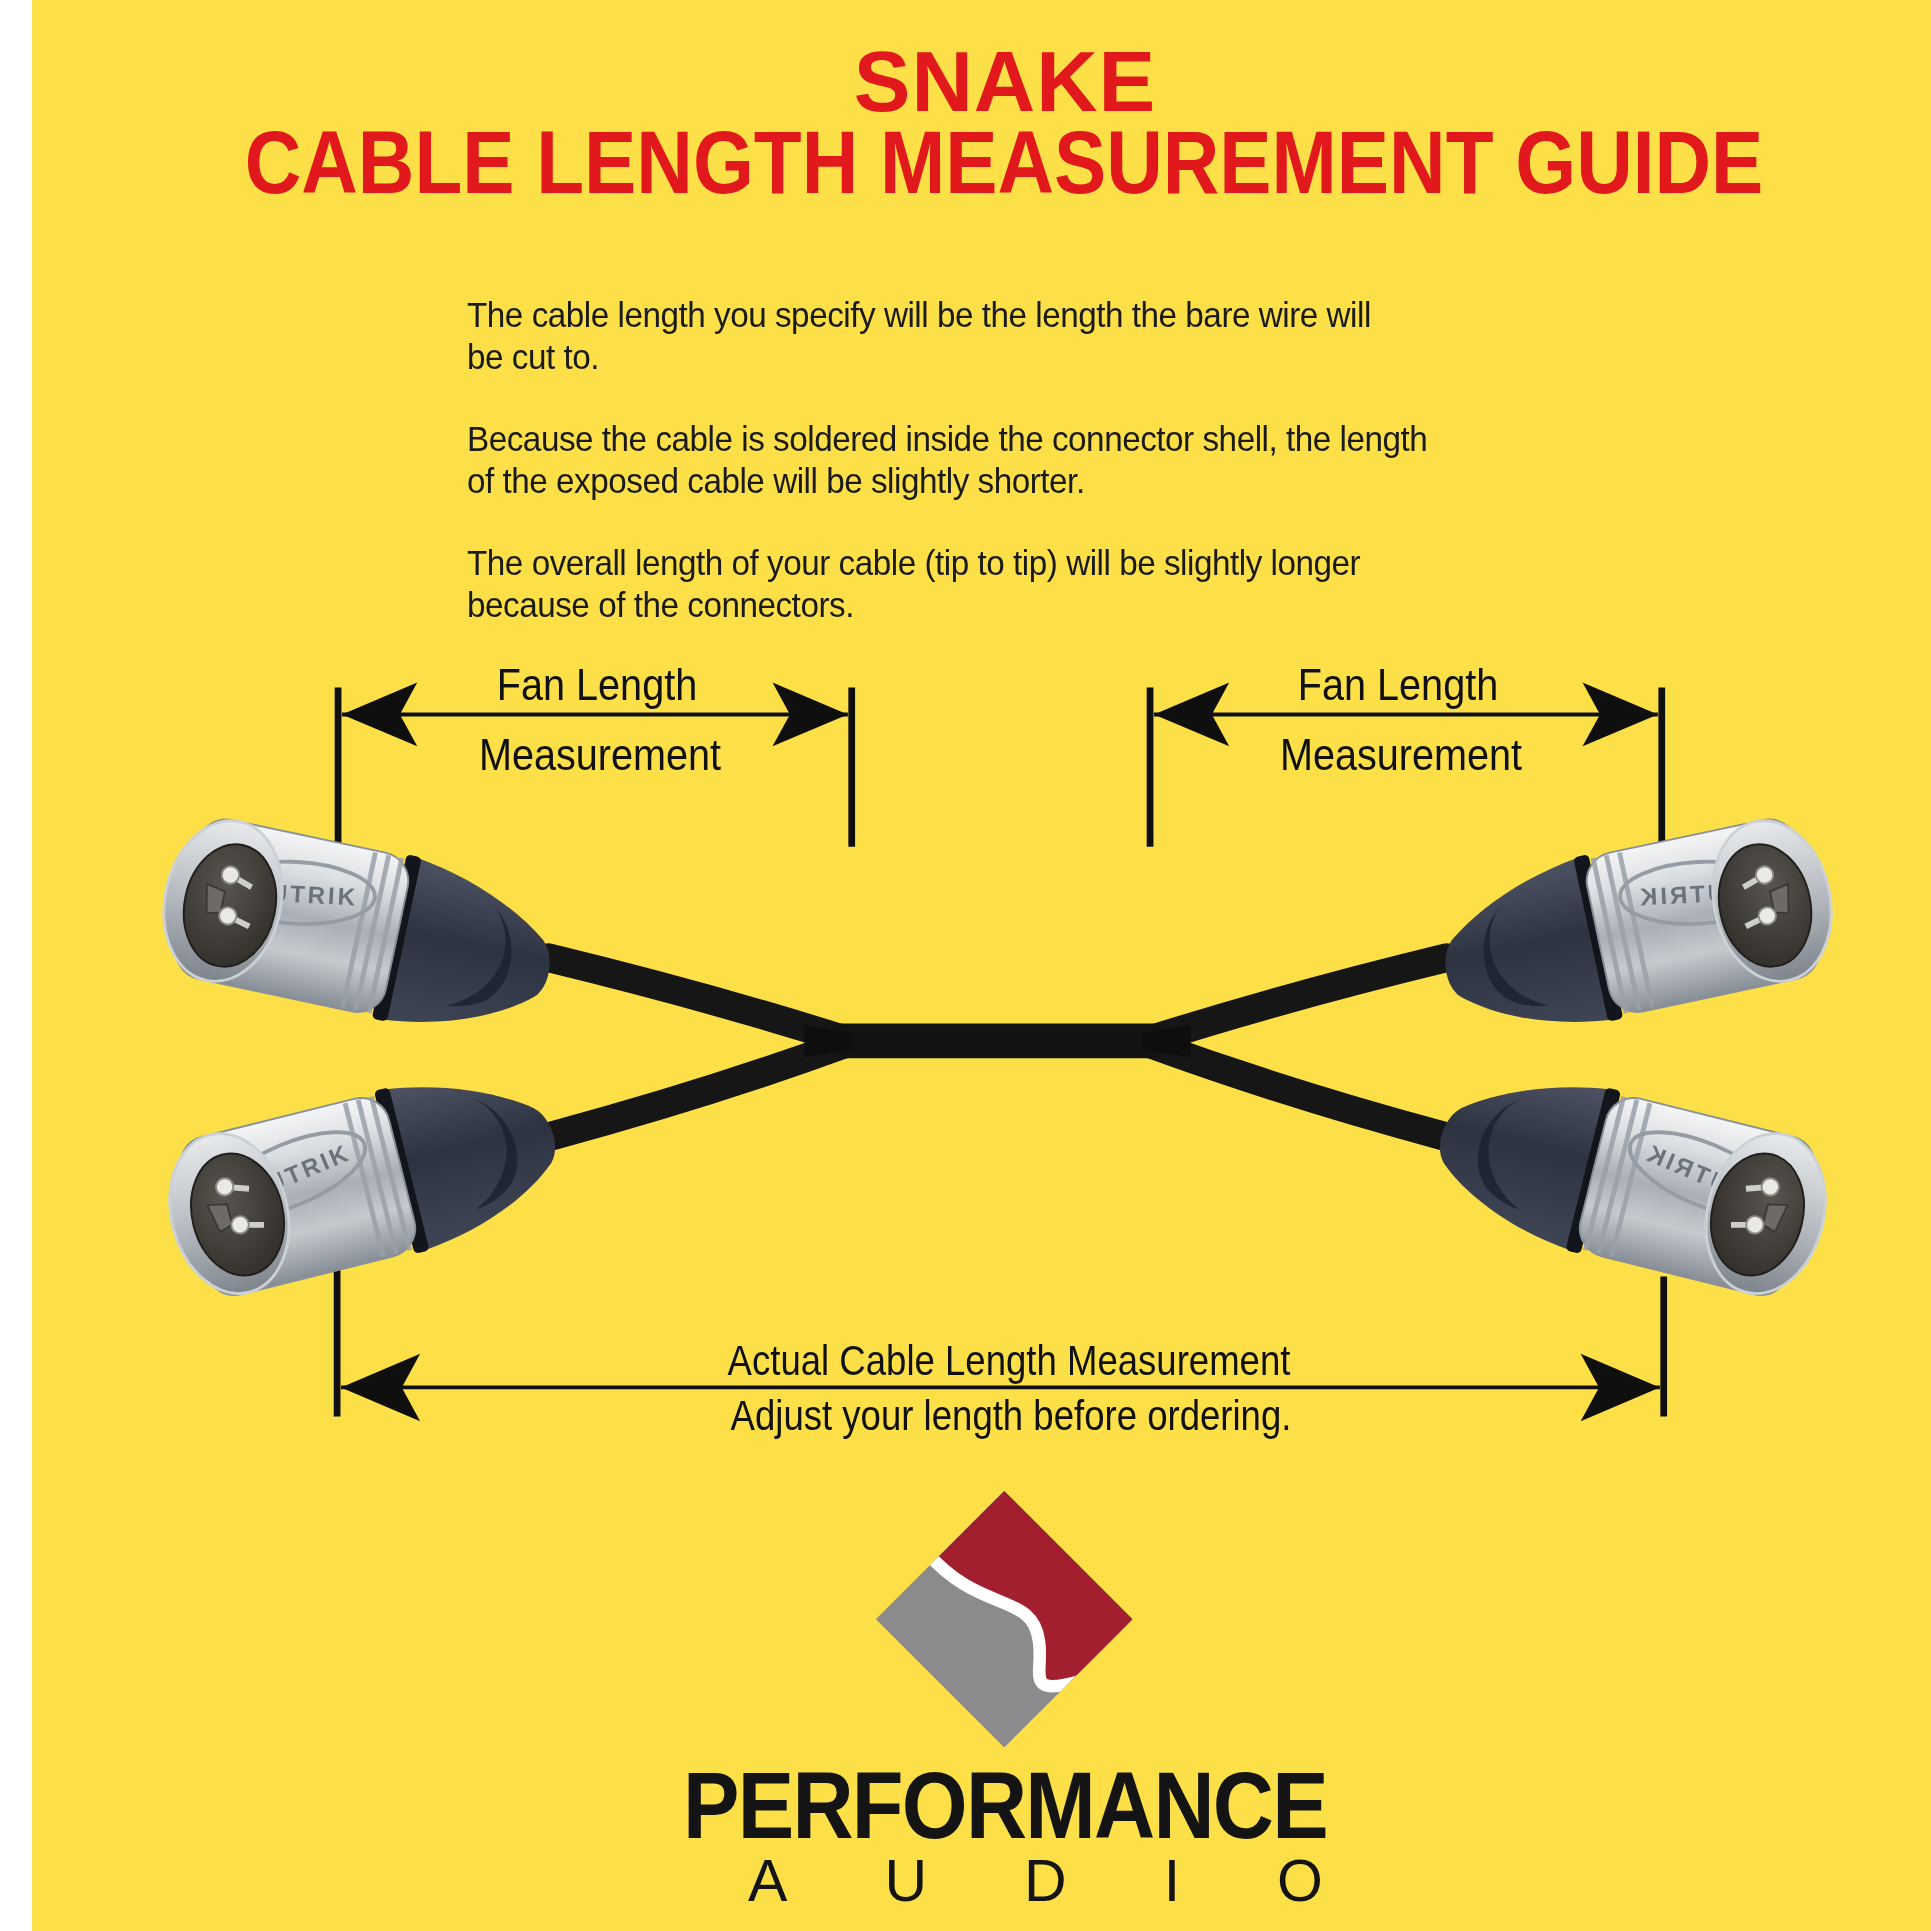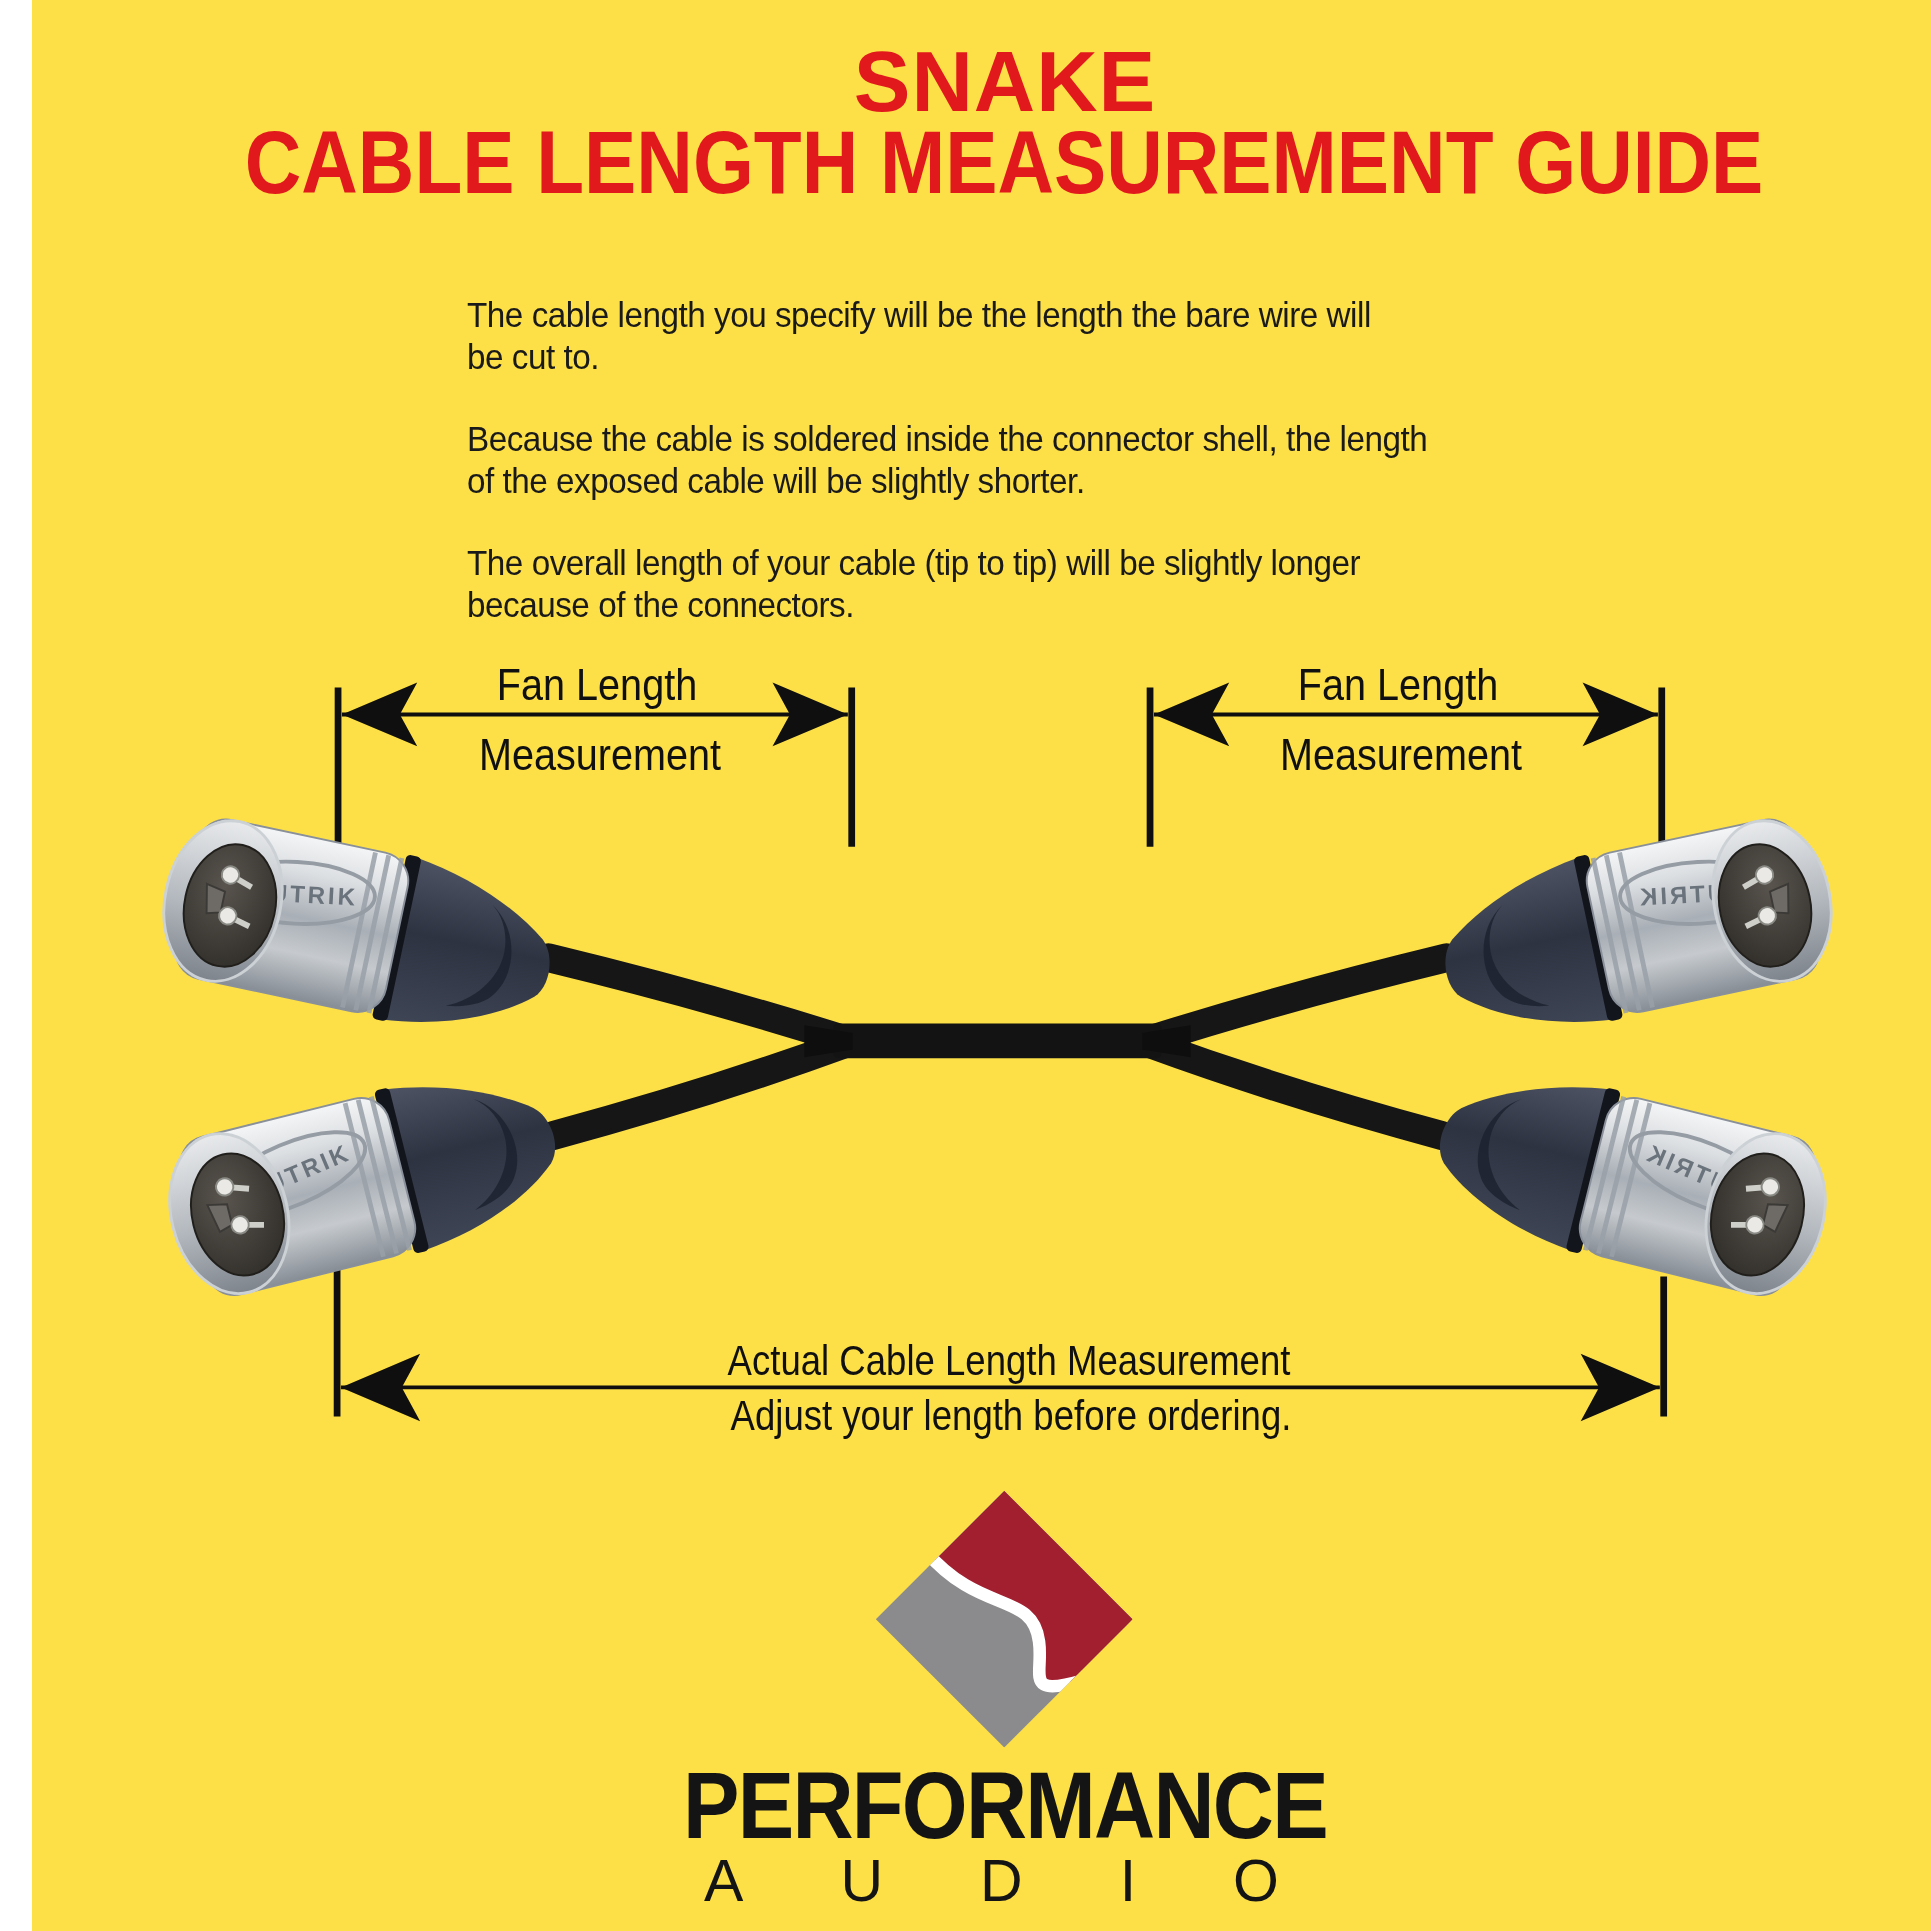--- a/index.html
+++ b/index.html
@@ -28,21 +28,21 @@
     transform:translateX(-50%) scaleX(0.88);
   }
   .mlabel.small{font-size:43px;transform:translateX(-50%) scaleX(0.85);}
   .diagram-svg{position:absolute;left:0;top:0;}
   .logo-company{
     position:absolute;left:973px;top:1759px;transform:translateX(-50%) scaleX(0.9);
     font-size:94px;font-weight:bold;letter-spacing:-1.9px;line-height:1;
     color:#141414;white-space:nowrap;
   }
   .logo-division{
-    position:absolute;left:1008px;top:1852px;transform:translateX(-50%);
+    position:absolute;left:1052px;top:1852px;transform:translateX(-50%);
     font-size:59px;font-weight:normal;letter-spacing:97px;line-height:1;
     color:#141414;white-space:nowrap;
   }
 </style>
 </head>
 <body>
 
 <div class="canvas">
 
   <div class="title-product">SNAKE</div>

